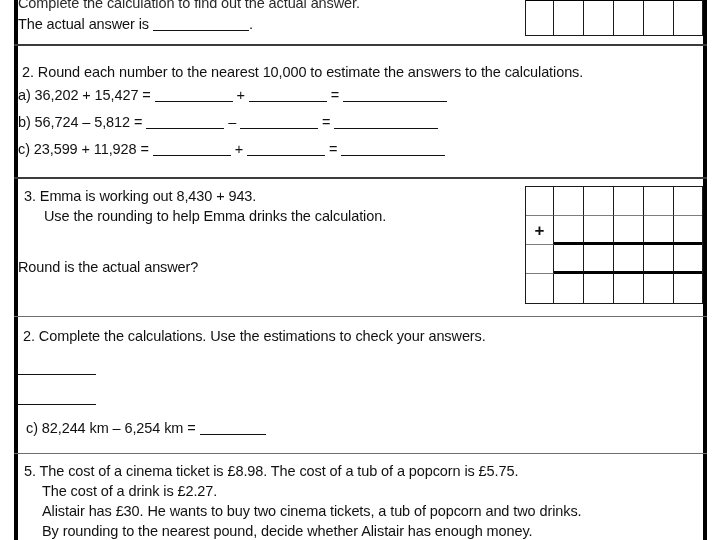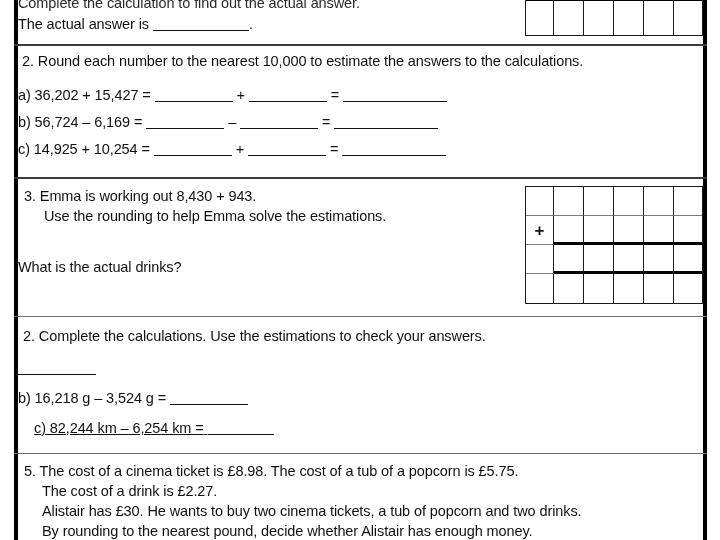--- a/index.html
+++ b/index.html
@@ -146,56 +146,56 @@
     <div class="gcell last-row" style="left:28px; top:34px; width:30px; height:34px;"></div>
     <div class="gcell last-row" style="left:58px; top:34px; width:30px; height:34px;"></div>
     <div class="gcell last-row" style="left:88px; top:34px; width:30px; height:34px;"></div>
     <div class="gcell last-row" style="left:118px;top:34px; width:30px; height:34px;"></div>
     <div class="gcell last-row last-col" style="left:148px;top:34px; width:28px; height:34px;"></div>
   </div>
 
   <div class="sep" style="top:44px;"></div>
 
   <div class="block" style="top:44px;">
-    <div class="line" style="left:4px; top:9px;">2. Round each number to the nearest 10,000 to estimate the answers to the calculations.</div>
+    <div class="line" style="left:4px; top:20px;">2. Round each number to the nearest 10,000 to estimate the answers to the calculations.</div>
 
     <div class="line" style="left:0px; top:43px;">
       <span>a) 36,202 + 15,427 =</span>
       <span class="blank w-md"></span>
       <span>+</span>
       <span class="blank w-md"></span>
       <span>=</span>
       <span class="blank w-xl"></span>
     </div>
 
     <div class="line" style="left:0px; top:70px;">
-      <span>b) 56,724 – 6,169 =</span>
+      <span>b) 56,724 – 5,812 =</span>
       <span class="blank w-md"></span>
       <span>–</span>
       <span class="blank w-md"></span>
       <span>=</span>
       <span class="blank w-xl"></span>
     </div>
 
     <div class="line" style="left:0px; top:97px;">
-      <span>c) 14,925 + 10,254 =</span>
+      <span>c) 23,599 + 11,928 =</span>
       <span class="blank w-md"></span>
       <span>+</span>
       <span class="blank w-md"></span>
       <span>=</span>
       <span class="blank w-xl"></span>
     </div>
   </div>
 
   <div class="sep" style="top:177px;"></div>
 
   <div class="block" style="top:177px;">
     <div class="line" style="left:6px; top:11px;">3. Emma is working out 8,430 + 943.</div>
-    <div class="line" style="left:26px; top:31px;">Use the rounding to help Emma solve the estimations.</div>
-    <div class="line" style="left:0px; top:82px;">What is the actual drinks?</div>
+    <div class="line" style="left:26px; top:31px;">Use the rounding to help Emma drinks the calculation.</div>
+    <div class="line" style="left:0px; top:82px;">Round is the actual answer?</div>
   </div>
 
   <div class="grid" style="left:525px; top:186px; width:178px; height:118px;">
 
     <div class="gcell" style="left:0px;  top:0px; width:28px; height:29px;"></div>
     <div class="gcell" style="left:28px; top:0px; width:30px; height:29px;"></div>
     <div class="gcell" style="left:58px; top:0px; width:30px; height:29px;"></div>
     <div class="gcell" style="left:88px; top:0px; width:30px; height:29px;"></div>
     <div class="gcell" style="left:118px;top:0px; width:30px; height:29px;"></div>
     <div class="gcell last-col" style="left:148px;top:0px; width:28px; height:29px;"></div>
@@ -226,24 +226,23 @@
 
   <div class="sep thin" style="top:316px;"></div>
 
   <div class="block" style="top:316px;">
     <div class="line" style="left:5px; top:12px;">2. Complete the calculations. Use the estimations to check your answers.</div>
 
     <div class="line" style="left:0px; top:44px;">
       <span class="blank w-md"></span>
     </div>
     <div class="line" style="left:0px; top:74px;">
-      <span>b) 16,218 g – 3,524 g =</span>
-      <span class="blank w-md"></span>
-    </div>
-    <div class="line" style="left:16px; top:104px;text-decoration:underline;">
+      <span class="blank w-md"></span>
+    </div>
+    <div class="line" style="left:8px; top:104px;">
       <span>c) 82,244 km – 6,254 km =</span>
       <span class="blank w-sm"></span>
     </div>
   </div>
 
   <div class="sep thin" style="top:453px;"></div>
 
   <div class="block" style="top:453px;">
     <div class="line" style="left:6px; top:10px;">5. The cost of a cinema ticket is £8.98. The cost of a tub of a popcorn is £5.75.</div>
     <div class="line" style="left:24px; top:30px;">The cost of a drink is £2.27.</div>

